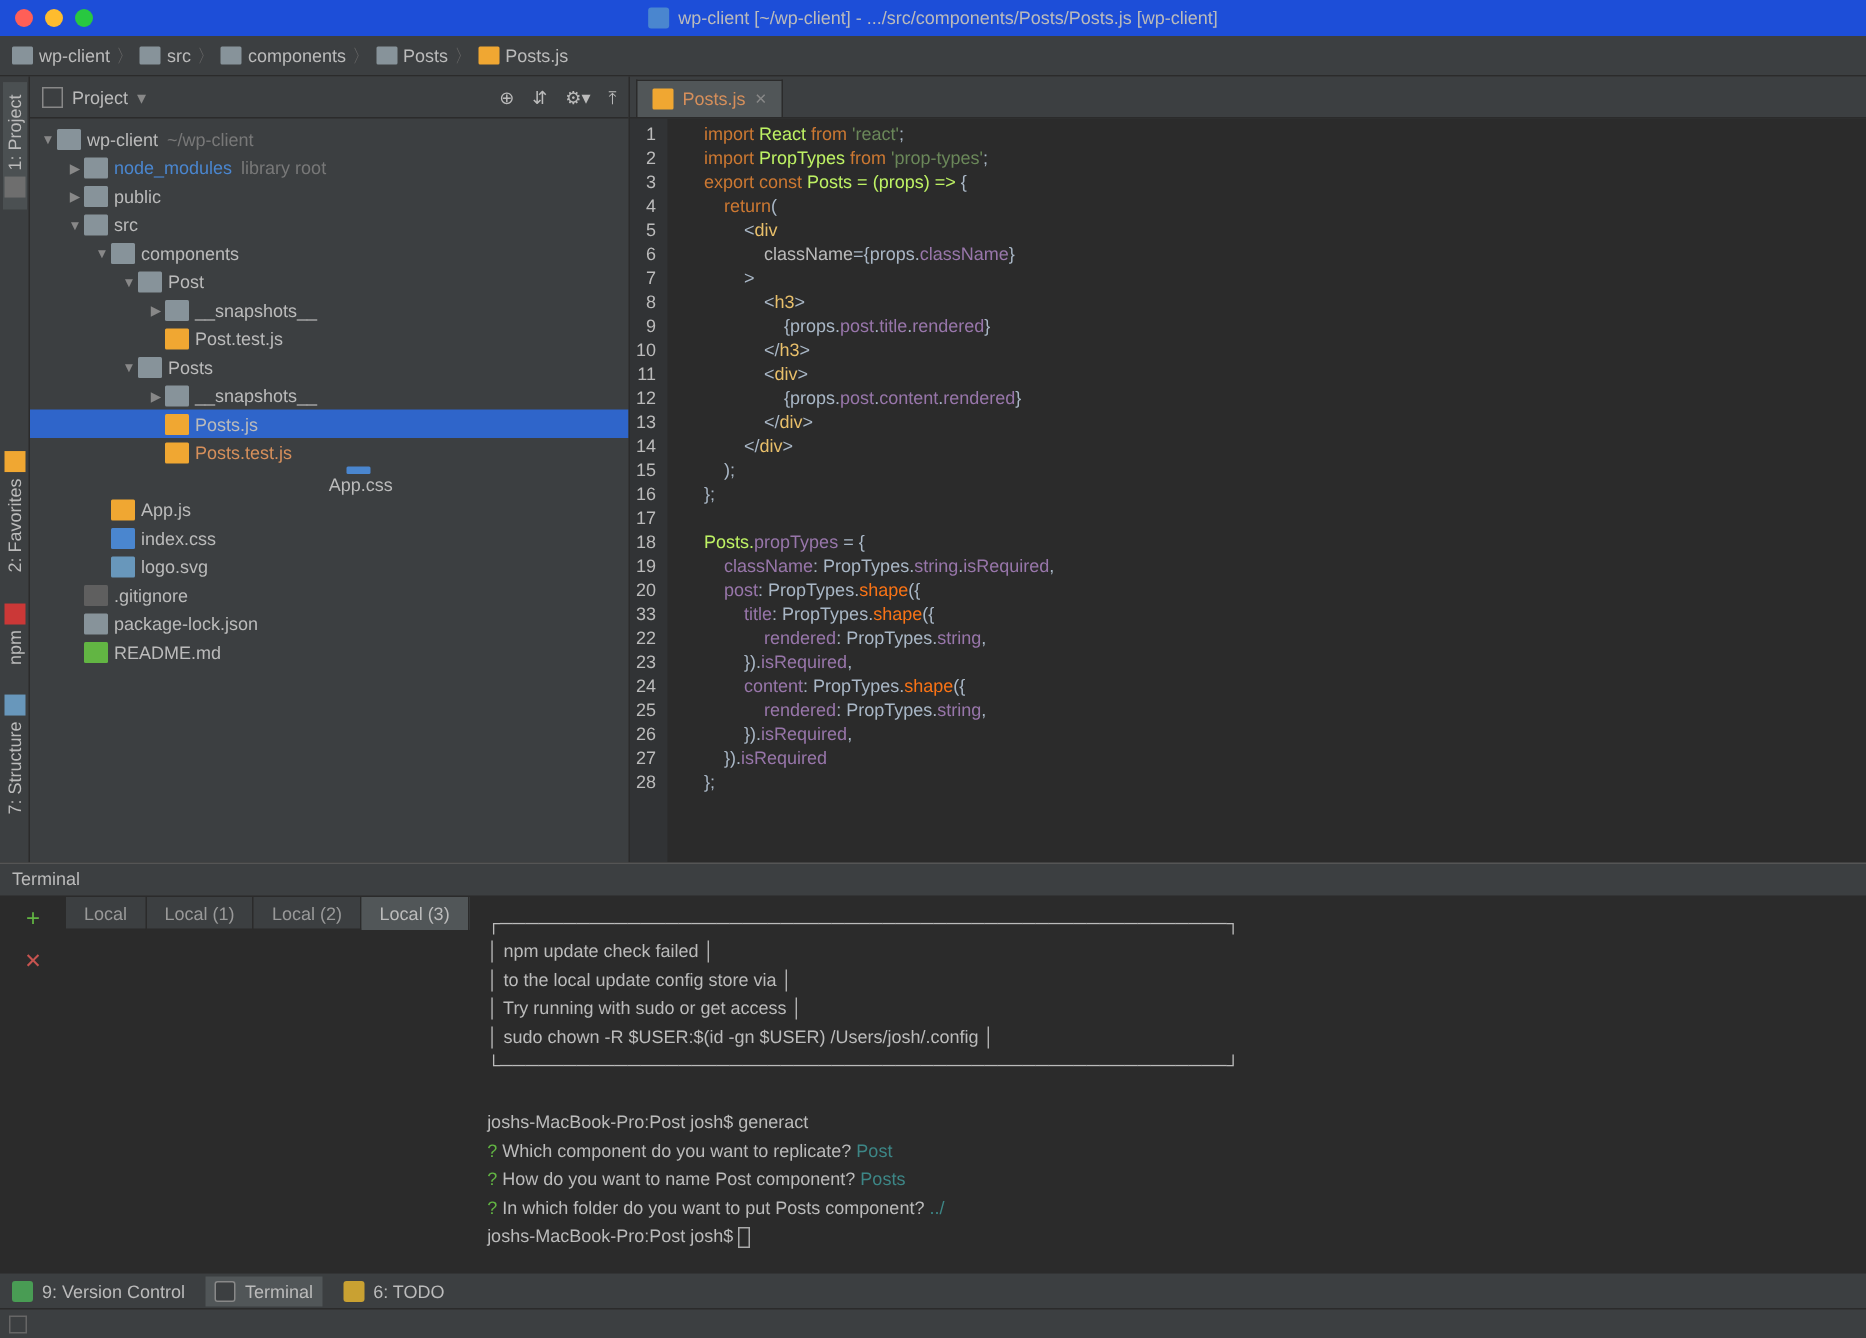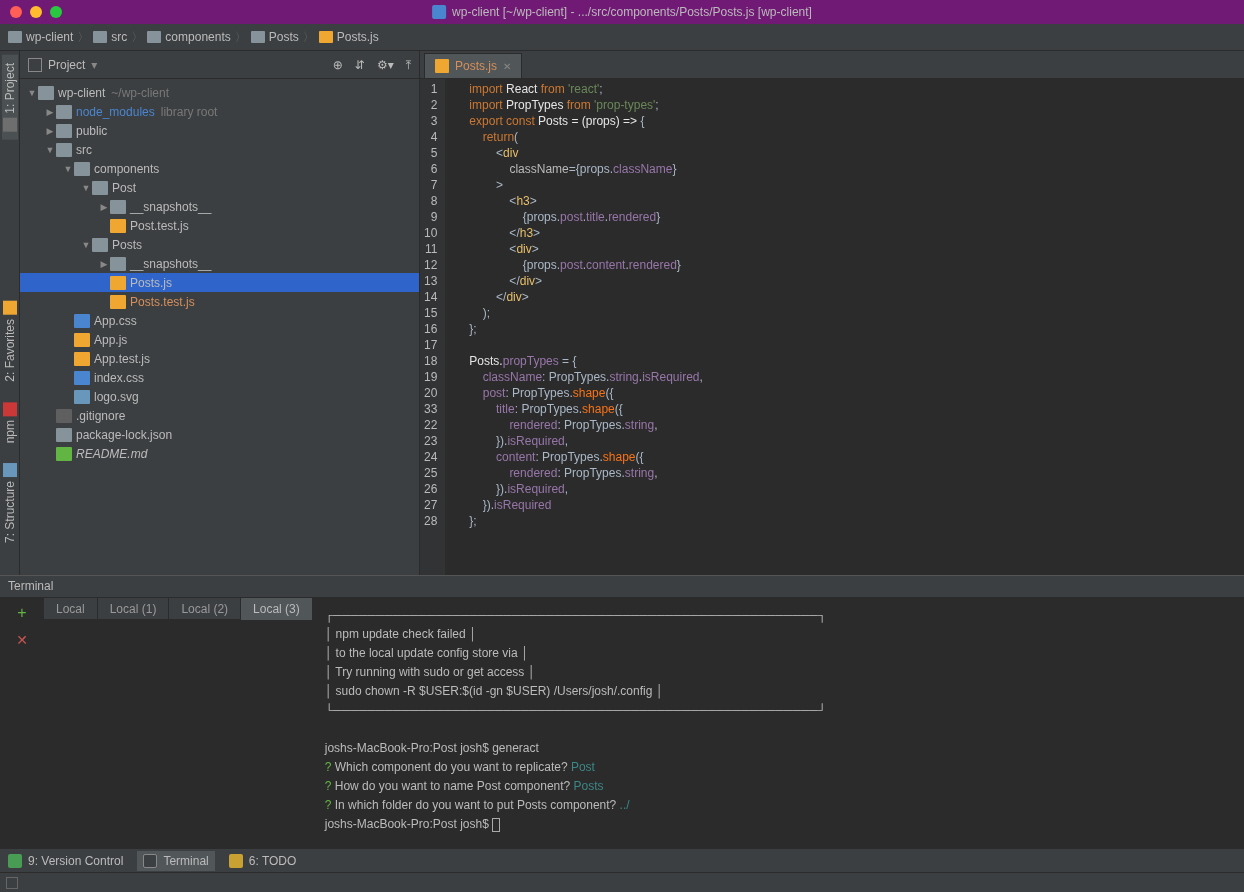--- a/index.html
+++ b/index.html
@@ -1,20 +1,20 @@
 <!DOCTYPE html>
 <html><head>
 <meta charset="utf-8">
 <style>
 *{margin:0;padding:0;box-sizing:border-box;font-family:"SF Pro Text","Segoe UI",sans-serif;font-size:12px;color:#bbb}
 body{background:#3c3f41;display:flex;flex-direction:column;height:892px;width:1244px;overflow:hidden}
 .mono{font-family:Menlo,Consolas,monospace}
 
 
-.titlebar{height:24px;background:#701a75;display:flex;align-items:center;position:relative}
+.titlebar{height:24px;background:#1d4ed8;display:flex;align-items:center;position:relative}
 .traffic{display:flex;gap:8px;margin-left:10px}
 .tl{width:12px;height:12px;border-radius:50%}
 .tl.red{background:#ff5f57}.tl.yel{background:#febc2e}.tl.grn{background:#28c840}
 .title{position:absolute;left:50%;transform:translateX(-50%);color:#333;font-size:12px;display:flex;align-items:center;gap:6px}
 .title .icon{width:14px;height:14px;background:#4a86cf;border-radius:2px;display:inline-block}
 
 
 .breadcrumbs{height:27px;background:#3c3f41;display:flex;align-items:center;padding:0 8px;gap:4px;border-bottom:1px solid #2b2b2b}
 .crumb{display:flex;align-items:center;gap:4px;color:#999;font-size:12px}
 .crumb .ic{width:14px;height:12px;background:#87939a;border-radius:1px;display:inline-block}
@@ -66,21 +66,21 @@
 .etab{background:#515658;padding:5px 10px;display:flex;align-items:center;gap:6px;border:1px solid #2b2b2b;border-bottom:none}
 .etab .ic{width:14px;height:14px;background:#F0A732;border-radius:1px}
 .etab .lbl{color:#d68f5b}
 .etab .x{color:#888;font-size:10px}
 
 .code-area{flex:1;display:flex;overflow:auto}
 .gutter{background:#313335;padding:2px 8px 2px 4px;text-align:right;color:#606366;line-height:16px;font-size:11px}
 .code{flex:1;padding:2px 0 2px 24px;line-height:16px;font-size:12px;white-space:pre}
 .code .kw{color:#cc7832}
 .code .str{color:#6a8759}
-.code .id{color:#e5e5e5}
+.code .id{color:#bef264}
 .code .pr{color:#9876aa}
 .code .fn{color:#f97316}
 .code .tag{color:#e8bf6a}
 .code .at{color:#bababa}
 .code .pl{color:#a9b7c6}
 
 
 .terminal-wrap{border-top:1px solid #555;background:#2b2b2b;display:flex;flex-direction:column}
 .term-title{height:22px;padding:3px 8px;background:#3c3f41;color:#bbb;border-bottom:1px solid #2b2b2b}
 .term-tabs{height:22px;background:#3c3f41;display:flex;align-items:center;border-bottom:1px solid #2b2b2b}
@@ -238,56 +238,51 @@
         <div class="tree-row sel" style="padding-left: 78px;">
           <span class="tri"></span>
           <span class="fic js"></span>
           <span class="name">Posts.js</span>
         </div>
         <div class="tree-row modified" style="padding-left: 78px;">
           <span class="tri"></span>
           <span class="fic js"></span>
           <span class="name">Posts.test.js</span>
         </div>
-        <div class="tree-row" style="padding-left: 42px;">
+        <div class="tree-row" style="padding-left: 42px; flex-direction: column;">
           <span class="tri"></span>
           <span class="fic css"></span>
           <span class="name">App.css</span>
         </div>
         <div class="tree-row" style="padding-left: 42px;">
           <span class="tri"></span>
           <span class="fic js"></span>
           <span class="name">App.js</span>
         </div>
         <div class="tree-row" style="padding-left: 42px;">
           <span class="tri"></span>
-          <span class="fic js"></span>
-          <span class="name">App.test.js</span>
-        </div>
-        <div class="tree-row" style="padding-left: 42px;">
-          <span class="tri"></span>
           <span class="fic css"></span>
           <span class="name">index.css</span>
         </div>
         <div class="tree-row" style="padding-left: 42px;">
           <span class="tri"></span>
           <span class="fic svg"></span>
           <span class="name">logo.svg</span>
         </div>
         <div class="tree-row" style="padding-left: 24px;">
           <span class="tri"></span>
           <span class="fic gi"></span>
           <span class="name">.gitignore</span>
         </div>
         <div class="tree-row" style="padding-left: 24px;">
           <span class="tri"></span>
           <span class="fic json"></span>
           <span class="name">package-lock.json</span>
         </div>
-        <div class="tree-row" style="padding-left: 24px; font-style: italic;">
+        <div class="tree-row" style="padding-left: 24px;">
           <span class="tri"></span>
           <span class="fic md"></span>
           <span class="name">README.md</span>
         </div>
       </div>
   </div>
 
   <div class="editor">
     <div class="editor-tabs">
       <div class="etab">

